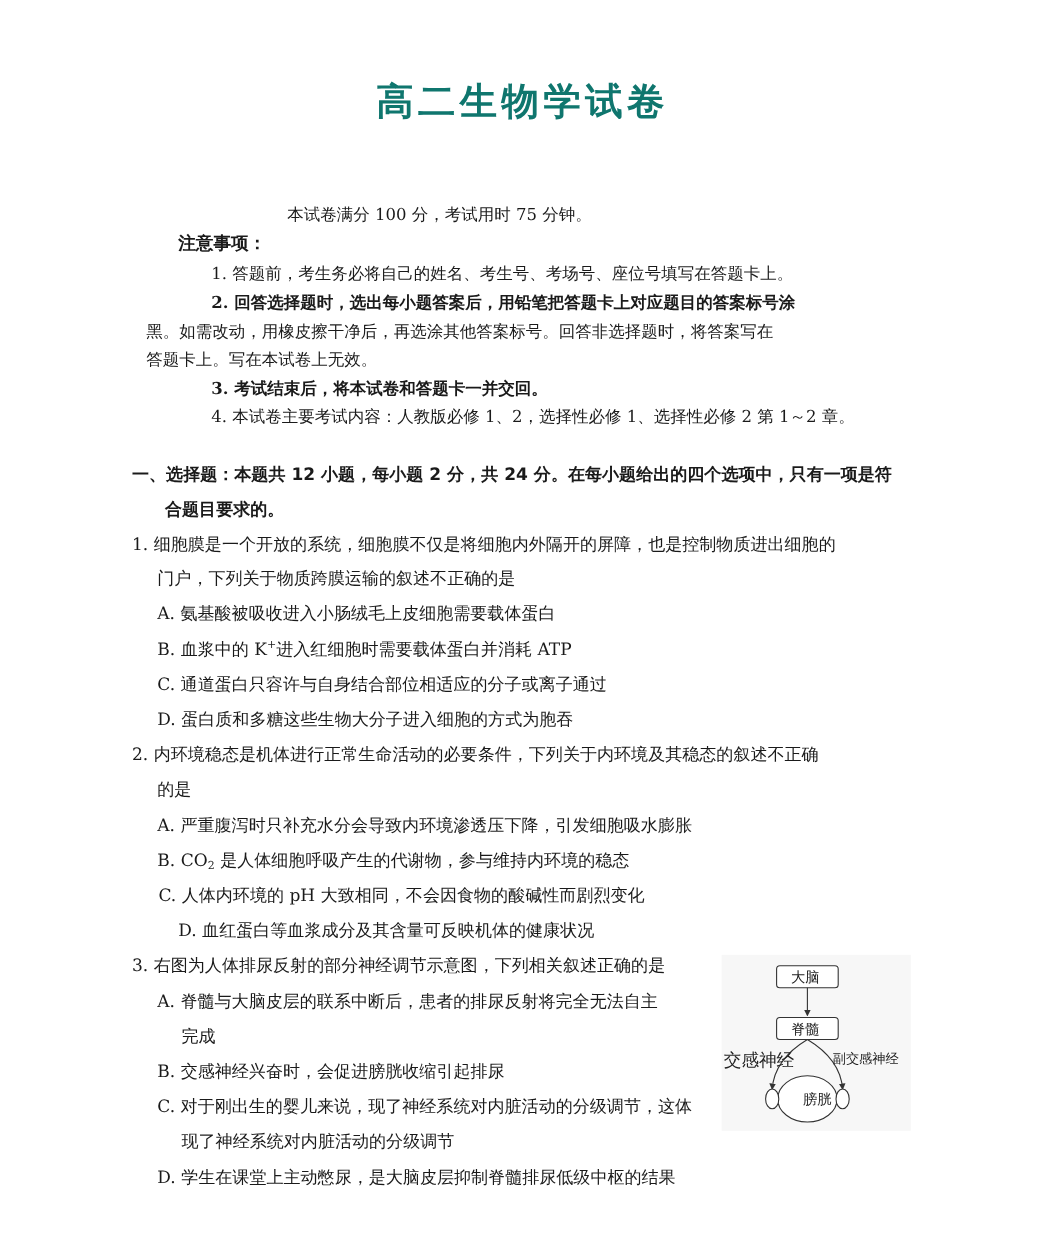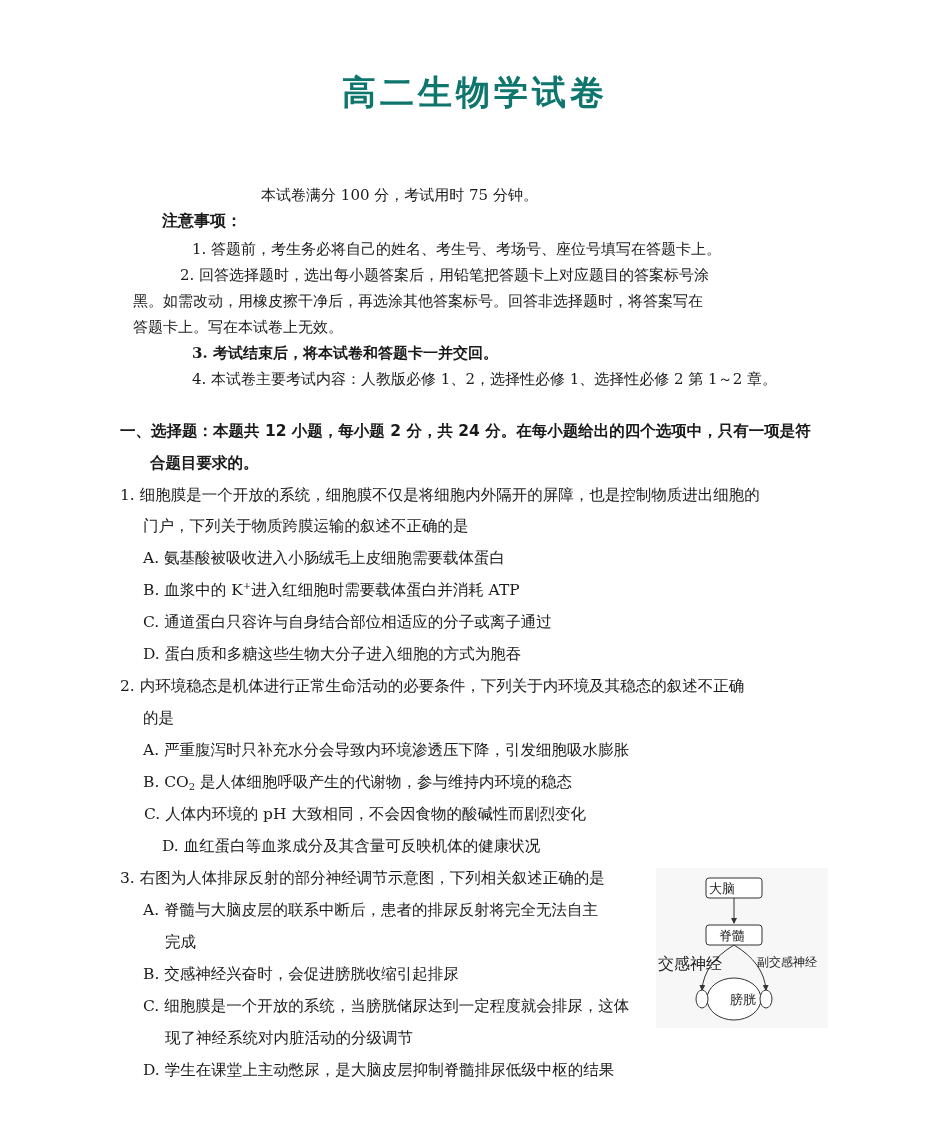--- a/index.html
+++ b/index.html
@@ -26,21 +26,21 @@
             font-family: "DejaVu Serif", "Liberation Serif", serif; }
 </style>
 </head>
 <body>
 
 <div class="abs title">高二生物学试卷</div>
 <div class="abs subtitle">本试卷满分 100 分，考试用时 75 分钟。</div>
 
 <div class="abs notice-head">注意事项：</div>
 <div class="abs n" style="left:192px; top:240px;">1. 答题前，考生务必将自己的姓名、考生号、考场号、座位号填写在答题卡上。</div>
-<div class="abs n" style="left:180px; top:266px;">2. 回答选择题时，选出每小题答案后，用铅笔把答题卡上对应题目的答案标号涂</div>
+<div class="abs n" style="left:192px; top:266px;font-weight:bold;">2. 回答选择题时，选出每小题答案后，用铅笔把答题卡上对应题目的答案标号涂</div>
 <div class="abs n" style="left:133px; top:292px;">黑。如需改动，用橡皮擦干净后，再选涂其他答案标号。回答非选择题时，将答案写在</div>
 <div class="abs n" style="left:133px; top:318px;">答题卡上。写在本试卷上无效。</div>
 <div class="abs n" style="left:192px; top:344px;font-weight:bold;">3. 考试结束后，将本试卷和答题卡一并交回。</div>
 <div class="abs n" style="left:192px; top:370px;">4. 本试卷主要考试内容：人教版必修 1、2，选择性必修 1、选择性必修 2 第 1～2 章。</div>
 
 <div class="abs sec" style="left:120px; top:421px;">一、选择题：本题共 12 小题，每小题 2 分，共 24 分。在每小题给出的四个选项中，只有一项是符</div>
 <div class="abs sec" style="left:150px; top:453px;">合题目要求的。</div>
 
 <div class="abs q" style="left:120px; top:485px;">1. 细胞膜是一个开放的系统，细胞膜不仅是将细胞内外隔开的屏障，也是控制物质进出细胞的</div>
 <div class="abs q" style="left:143px; top:516px;">门户，下列关于物质跨膜运输的叙述不正确的是</div>
@@ -53,21 +53,21 @@
 <div class="abs q" style="left:143px; top:708px;">的是</div>
 <div class="abs q" style="left:143px; top:740px;">A. 严重腹泻时只补充水分会导致内环境渗透压下降，引发细胞吸水膨胀</div>
 <div class="abs q" style="left:143px; top:772px;"><span>B. CO</span><sub>2</sub><span> 是人体细胞呼吸产生的代谢物，参与维持内环境的稳态</span></div>
 <div class="abs q" style="left:144px; top:804px;">C. 人体内环境的 pH 大致相同，不会因食物的酸碱性而剧烈变化</div>
 <div class="abs q" style="left:143px; top:836px;margin-left:19px;">D. 血红蛋白等血浆成分及其含量可反映机体的健康状况</div>
 
 <div class="abs q" style="left:120px; top:868px;">3. 右图为人体排尿反射的部分神经调节示意图，下列相关叙述正确的是</div>
 <div class="abs q" style="left:143px; top:900px;">A. 脊髓与大脑皮层的联系中断后，患者的排尿反射将完全无法自主</div>
 <div class="abs q" style="left:165px; top:932px;">完成</div>
 <div class="abs q" style="left:143px; top:964px;">B. 交感神经兴奋时，会促进膀胱收缩引起排尿</div>
-<div class="abs q" style="left:143px; top:996px;">C. 细胞膜是一个开放的系统，当膀胱储尿达到一定程度就会排尿，这体</div>
+<div class="abs q" style="left:143px; top:996px;">C. 对于刚出生的婴儿来说，现了神经系统对内脏活动的分级调节，这体</div>
 <div class="abs q" style="left:165px; top:1028px;">现了神经系统对内脏活动的分级调节</div>
 <div class="abs q" style="left:143px; top:1060px;">D. 学生在课堂上主动憋尿，是大脑皮层抑制脊髓排尿低级中枢的结果</div>
 
 <div class="diagram">
   <svg width="172" height="160" viewBox="0 0 172 160">
     <defs>
       <marker id="arr" markerWidth="6" markerHeight="6" refX="5" refY="3" orient="auto">
         <path d="M0,0 L6,3 L0,6 Z" fill="#333"></path>
       </marker>
     </defs>
@@ -80,18 +80,18 @@
 
     <path d="M78,77 Q48,95 46,122" fill="none" stroke="#333" stroke-width="1" marker-end="url(#arr)"></path>
 
     <path d="M78,77 Q108,95 110,122" fill="none" stroke="#333" stroke-width="1" marker-end="url(#arr)"></path>
 
     <ellipse cx="78" cy="131" rx="27" ry="21" fill="#fff" stroke="#333" stroke-width="1"></ellipse>
 
     <ellipse cx="46" cy="131" rx="6" ry="9" fill="#fff" stroke="#333" stroke-width="1"></ellipse>
     <ellipse cx="110" cy="131" rx="6" ry="9" fill="#fff" stroke="#333" stroke-width="1"></ellipse>
   </svg>
-  <div class="dlabel" style="left:53px; top:12px;">大脑</div>
+  <div class="dlabel" style="left:63px; top:12px;">大脑</div>
   <div class="dlabel" style="left:63px; top:59px;">脊髓</div>
   <div class="dlabel" style="left:2px; top:86px; font-size:16px;">交感神经</div>
   <div class="dlabel" style="left:101px; top:86px; font-size:12px;">副交感神经</div>
   <div class="dlabel" style="left:74px; top:123px;">膀胱</div>
 </div>
 
 </body></html>

